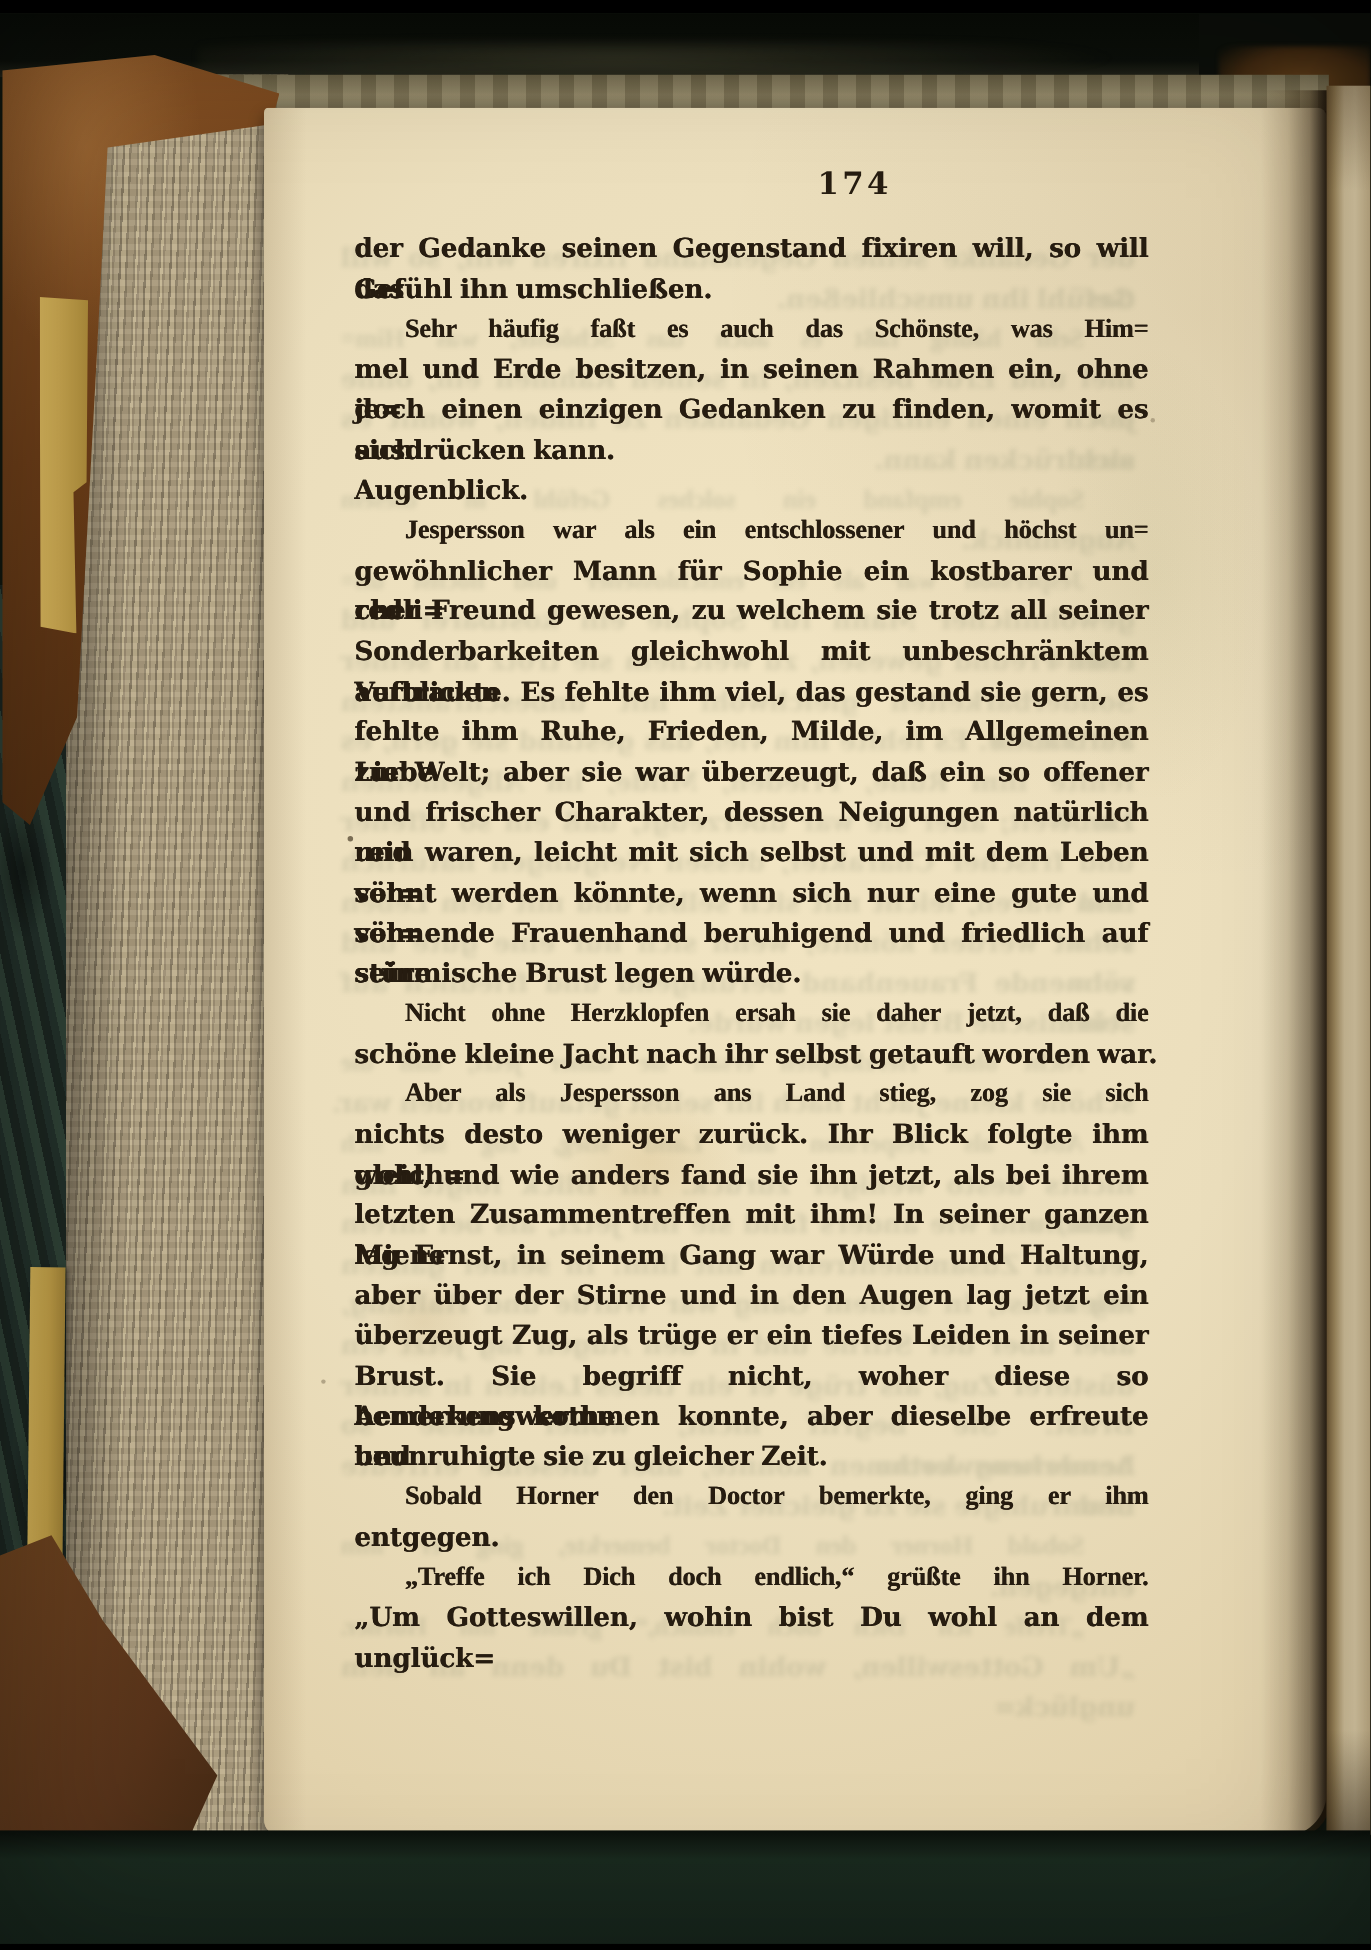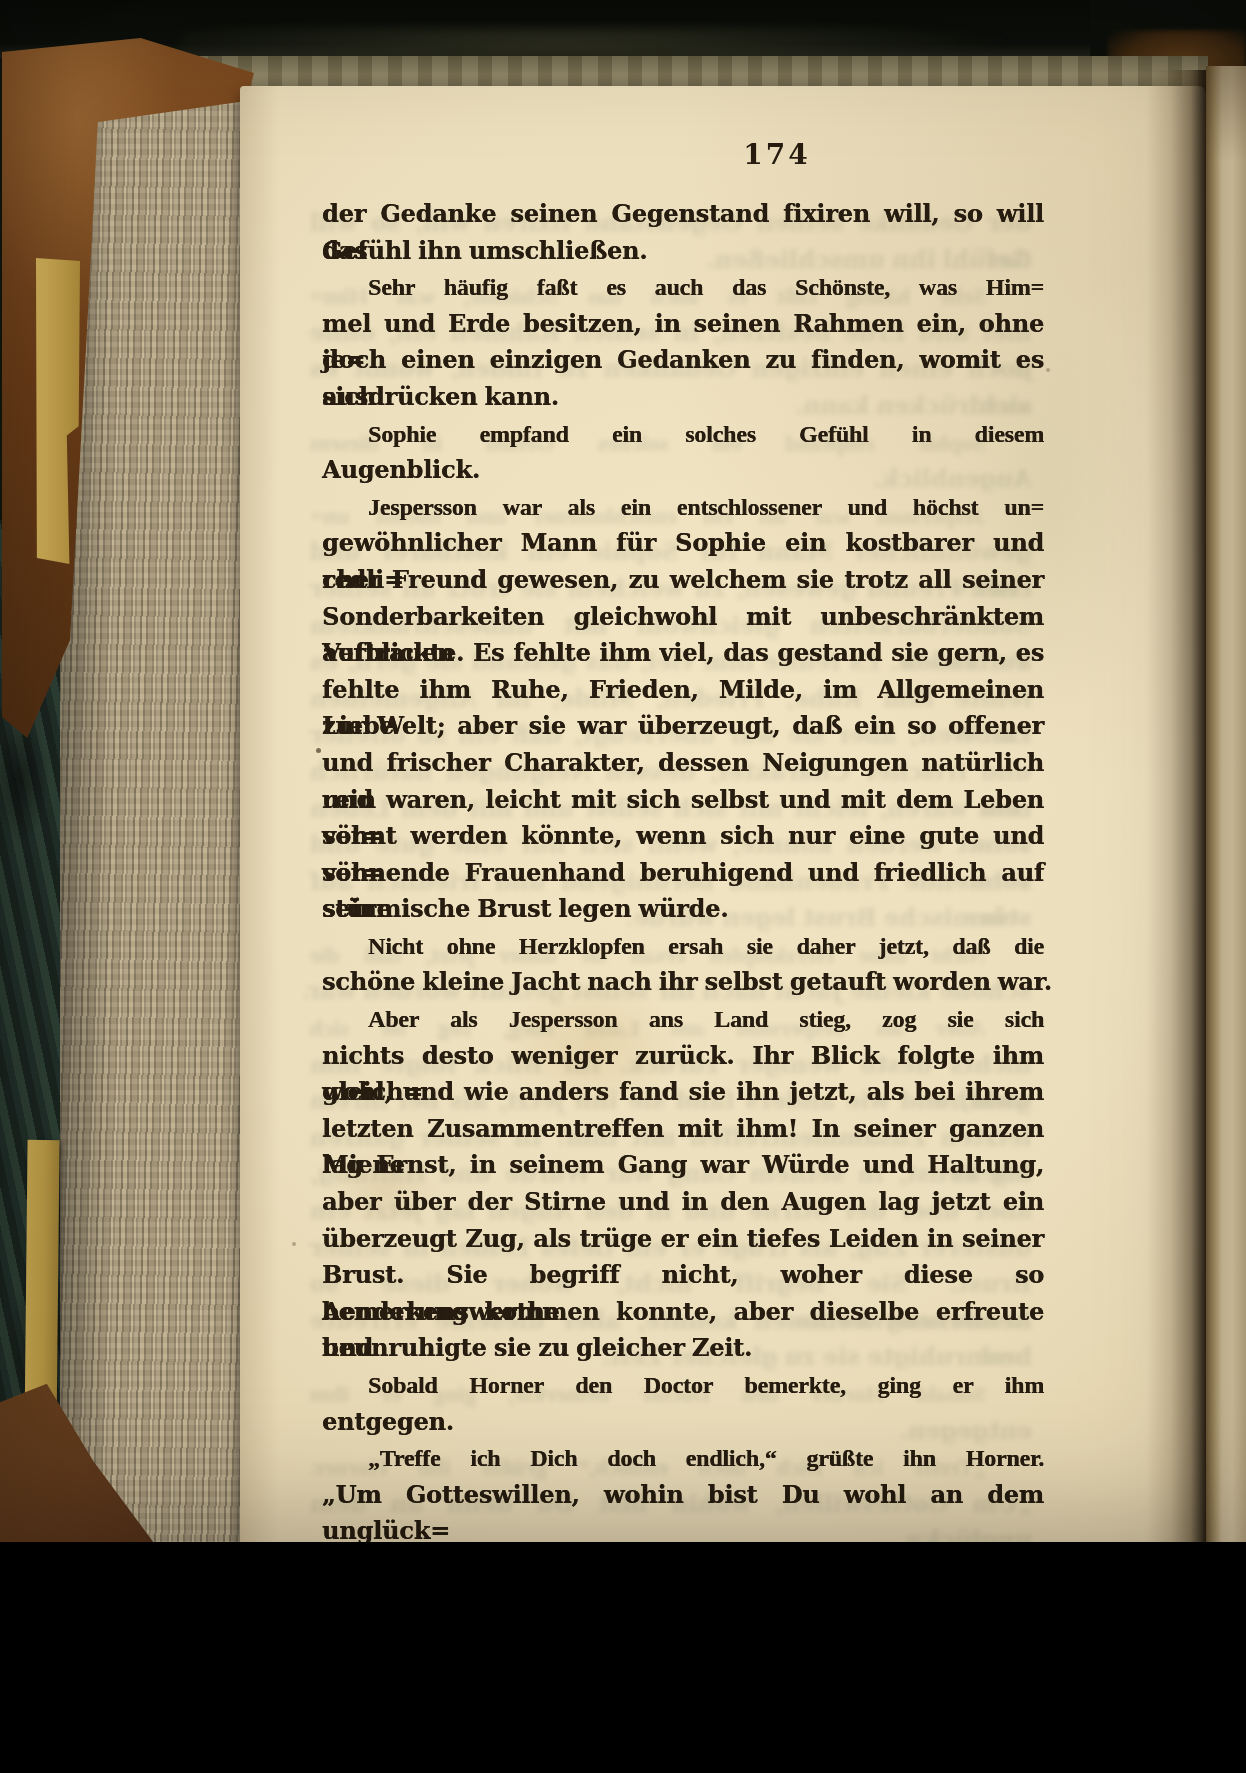--- a/index.html
+++ b/index.html
@@ -8,21 +8,21 @@
     --c-ink:#261c10;
     --c-page_edges:#b0a283;
     --c-leather:#7a4a22;
     --c-cover:#273831;
     --c-bookmark:#c9a750;
     --c-next_page:#d8c69f;
   }
   *{margin:0;padding:0;box-sizing:border-box;}
   html,body{background:#000;}
   .scene{
-    position:relative;width:1246px;height:1542px;margin:0 auto;
+    position:relative;width:1246px;height:1755px;margin:12px auto;
     background:var(--c-background,#11170f);overflow:hidden;
     font-family:"DejaVu Serif","Liberation Serif",serif;
   }
   
   .bg-top{position:absolute;left:0;top:0;width:1246px;height:58px;
     background:linear-gradient(180deg,#090c07 0%,#0c0f0a 75%,#23241a 100%);}
   .bg-top-streak{position:absolute;left:180px;top:26px;width:950px;height:30px;
     background:radial-gradient(60% 100% at 40% 50%,rgba(120,115,80,.35),rgba(0,0,0,0) 80%);
     filter:blur(4px);}
   .top-right-dark{position:absolute;left:1090px;top:0;width:156px;height:86px;
@@ -175,21 +175,20 @@
       <div class="line j">„Um Gotteswillen, wohin bist Du denn an dem unglück=</div>
     </div>
   <div class="pagenum">174</div>
   <div class="textblock">
       <div class="line j">der Gedanke seinen Gegenstand fixiren will, so will das</div>
       <div class="line">Gefühl ihn umschließen.</div>
       <div class="line j ind">Sehr häufig faßt es auch das Schönste, was Him=</div>
       <div class="line j">mel und Erde besitzen, in seinen Rahmen ein, ohne je=</div>
       <div class="line j">doch einen einzigen Gedanken zu finden, womit es sich</div>
       <div class="line">ausdrücken kann.</div>
-      <div class="line j ind">Sophie empfand ein solches Gefühl in diesem</div>
       <div class="line">Augenblick.</div>
       <div class="line j ind">Jespersson war als ein entschlossener und höchst un=</div>
       <div class="line j">gewöhnlicher Mann für Sophie ein kostbarer und redli=</div>
       <div class="line j">cher Freund gewesen, zu welchem sie trotz all seiner</div>
       <div class="line j">Sonderbarkeiten gleichwohl mit unbeschränktem Vertrauen</div>
       <div class="line j">aufblickte. Es fehlte ihm viel, das gestand sie gern, es</div>
       <div class="line j">fehlte ihm Ruhe, Frieden, Milde, im Allgemeinen Liebe</div>
       <div class="line j">zur Welt; aber sie war überzeugt, daß ein so offener</div>
       <div class="line j">und frischer Charakter, dessen Neigungen natürlich und</div>
       <div class="line j">rein waren, leicht mit sich selbst und mit dem Leben ver=</div>

